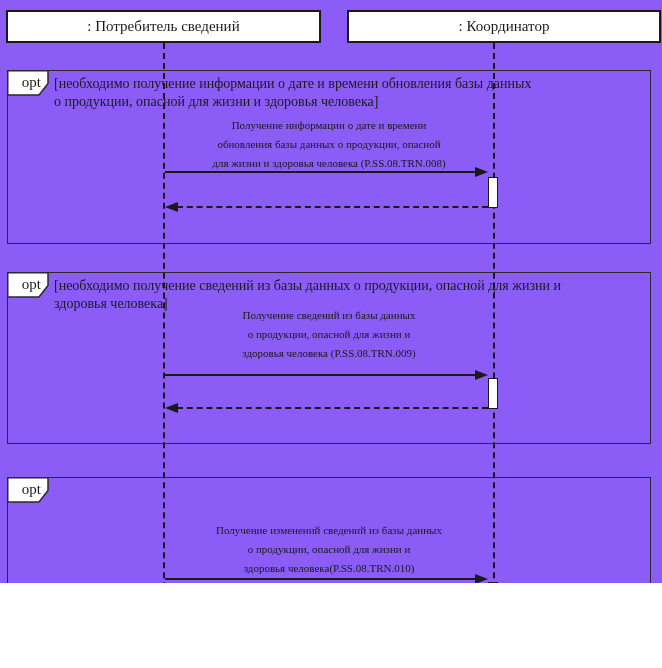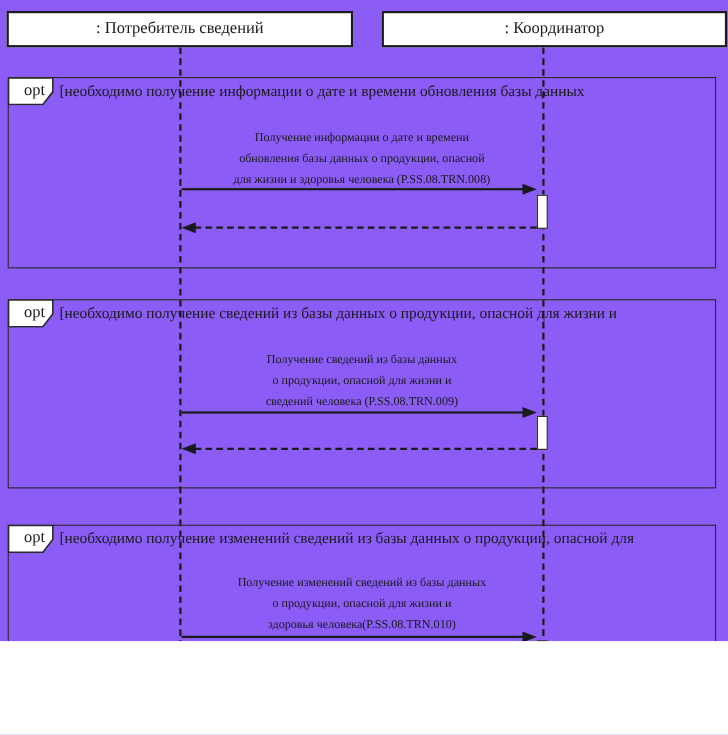--- a/index.html
+++ b/index.html
@@ -71,20 +71,21 @@
 
   <div class="fragment" style="left:7px;top:70px;width:644px;height:174px;">
     <div class="opt-tab">
       <svg width="42" height="26" viewBox="0 0 42 26">
         <path d="M0.75 0.75 H41 V13.5 L32 25 H0.75 Z" fill="#ffffff" stroke="#2a2a2a" stroke-width="1.5"></path>
       </svg>
       <span class="opt-label">opt</span>
     </div>
     <div class="guard">
       <span class="g-line">[необходимо получение информации о дате и времени обновления базы данных</span>
+      <span class="g-line">о продукции, опасной для жизни и здоровья человека]</span>
     </div>
   </div>
 
   <div class="msg" style="top:116px;">
     <span class="m-line">Получение информации о дате и времени</span>
     <span class="m-line">обновления базы данных о продукции, опасной</span>
     <span class="m-line">для жизни и здоровья человека (P.SS.08.TRN.008)</span>
   </div>
   <div class="h-line" style="left:165px;top:171px;width:312px;"></div>
   <div class="head-right" style="left:475px;top:167px;"></div>
@@ -94,43 +95,43 @@
 
   <div class="fragment" style="left:7px;top:272px;width:644px;height:172px;">
     <div class="opt-tab">
       <svg width="42" height="26" viewBox="0 0 42 26">
         <path d="M0.75 0.75 H41 V13.5 L32 25 H0.75 Z" fill="#ffffff" stroke="#2a2a2a" stroke-width="1.5"></path>
       </svg>
       <span class="opt-label">opt</span>
     </div>
     <div class="guard">
       <span class="g-line">[необходимо получение сведений из базы данных о продукции, опасной для жизни и</span>
+      <span class="g-line">здоровья человека]</span>
     </div>
   </div>
 
-  <div class="msg" style="top:318px;">
+  <div class="msg" style="top:306px;">
     <span class="m-line">Получение сведений из базы данных</span>
     <span class="m-line">о продукции, опасной для жизни и</span>
-    <span class="m-line">сведений человека (P.SS.08.TRN.009)</span>
+    <span class="m-line">здоровья человека (P.SS.08.TRN.009)</span>
   </div>
   <div class="h-line" style="left:165px;top:374px;width:312px;"></div>
   <div class="head-right" style="left:475px;top:370px;"></div>
   <div class="activation" style="top:378px;height:31px;"></div>
   <div class="h-dash" style="left:177px;top:407px;width:311px;"></div>
   <div class="head-left" style="left:165px;top:403px;"></div>
 
   <div class="fragment" style="left:7px;top:477px;width:644px;height:171px;">
     <div class="opt-tab">
       <svg width="42" height="26" viewBox="0 0 42 26">
         <path d="M0.75 0.75 H41 V13.5 L32 25 H0.75 Z" fill="#ffffff" stroke="#2a2a2a" stroke-width="1.5"></path>
       </svg>
       <span class="opt-label">opt</span>
     </div>
     <div class="guard">
-      <span class="g-line">[необходимо получение изменений сведений из базы данных о продукции, опасной для</span>
     </div>
   </div>
 
   <div class="msg" style="top:521px;">
     <span class="m-line">Получение изменений сведений из базы данных</span>
     <span class="m-line">о продукции, опасной для жизни и</span>
     <span class="m-line">здоровья человека(P.SS.08.TRN.010)</span>
   </div>
   <div class="h-line" style="left:165px;top:578px;width:312px;"></div>
   <div class="head-right" style="left:475px;top:574px;"></div>

